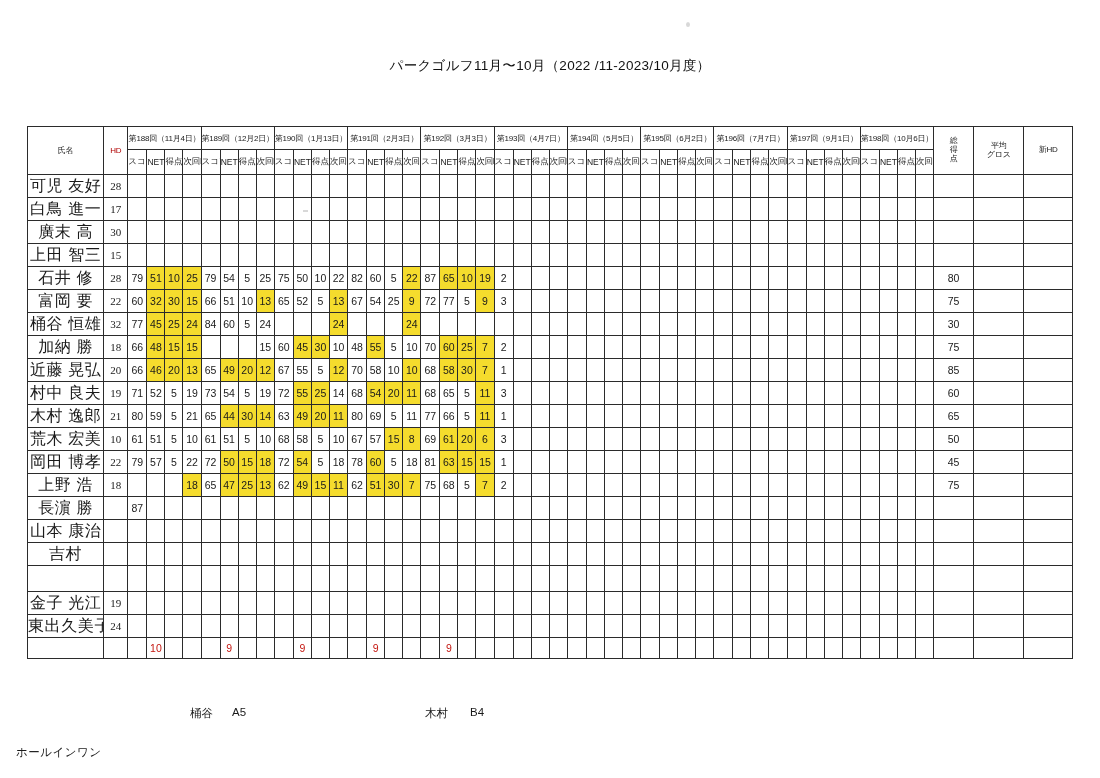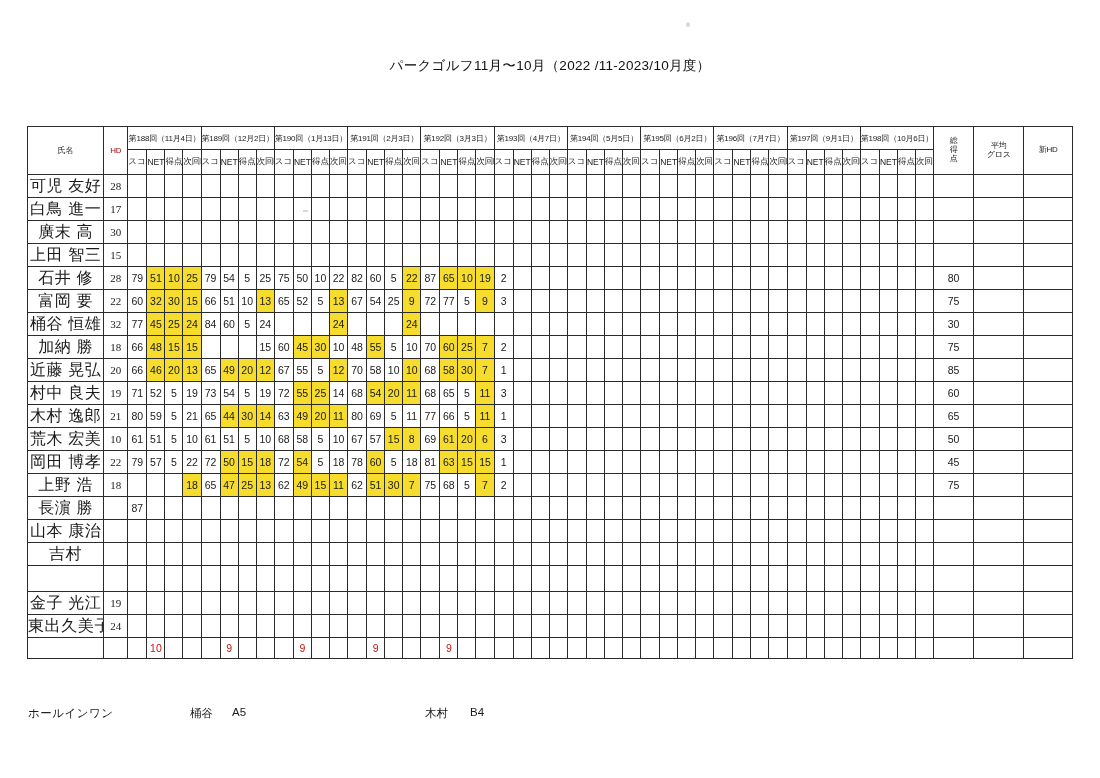--- a/index.html
+++ b/index.html
@@ -100,21 +100,21 @@
   .sub-scr { font-size: 8.5px; }
   .sub-tiny { font-size: 6.2px; letter-spacing: -0.3px; }
   #footer {
     position: absolute;
     top: 706px;
     left: 0;
     width: 1100px;
     font-size: 11.5px;
   }
   #footer .fl { position: absolute; }
-  #ho-label { left: 28px; letter-spacing: 0.5px; }
+  #ho-label { left: 16px; letter-spacing: 0.5px; margin-top: 39px; }
   #ho-n1 { left: 190px; }
   #ho-c1 { left: 232px; }
   #ho-n2 { left: 425px; }
   #ho-c2 { left: 470px; }
   .speck { position: absolute; background: #d8d8d8; }
 </style>
 </head>
 <body>
 
 <div id="page">

